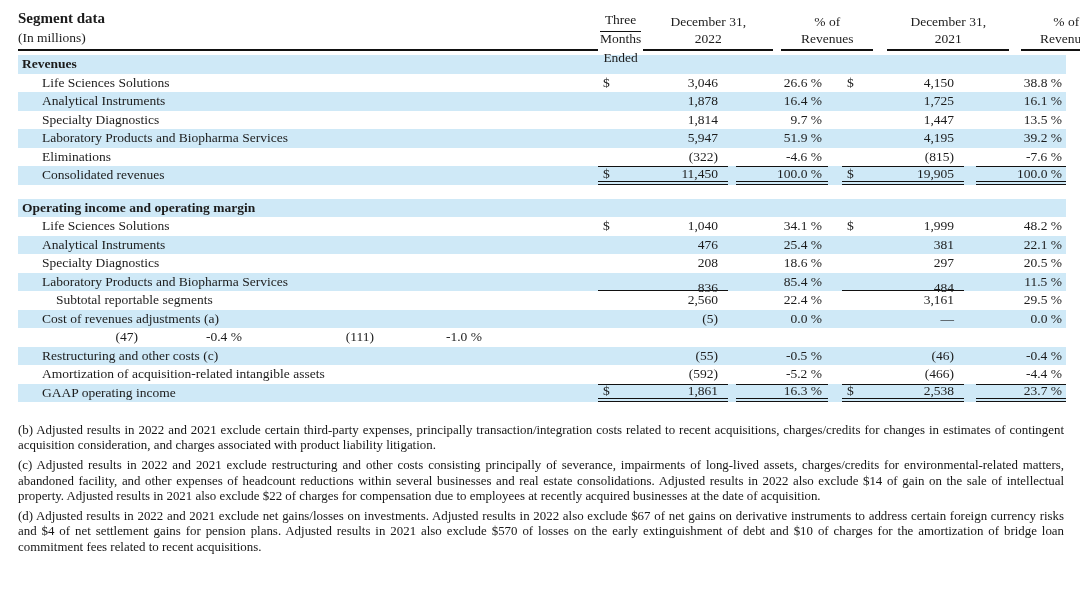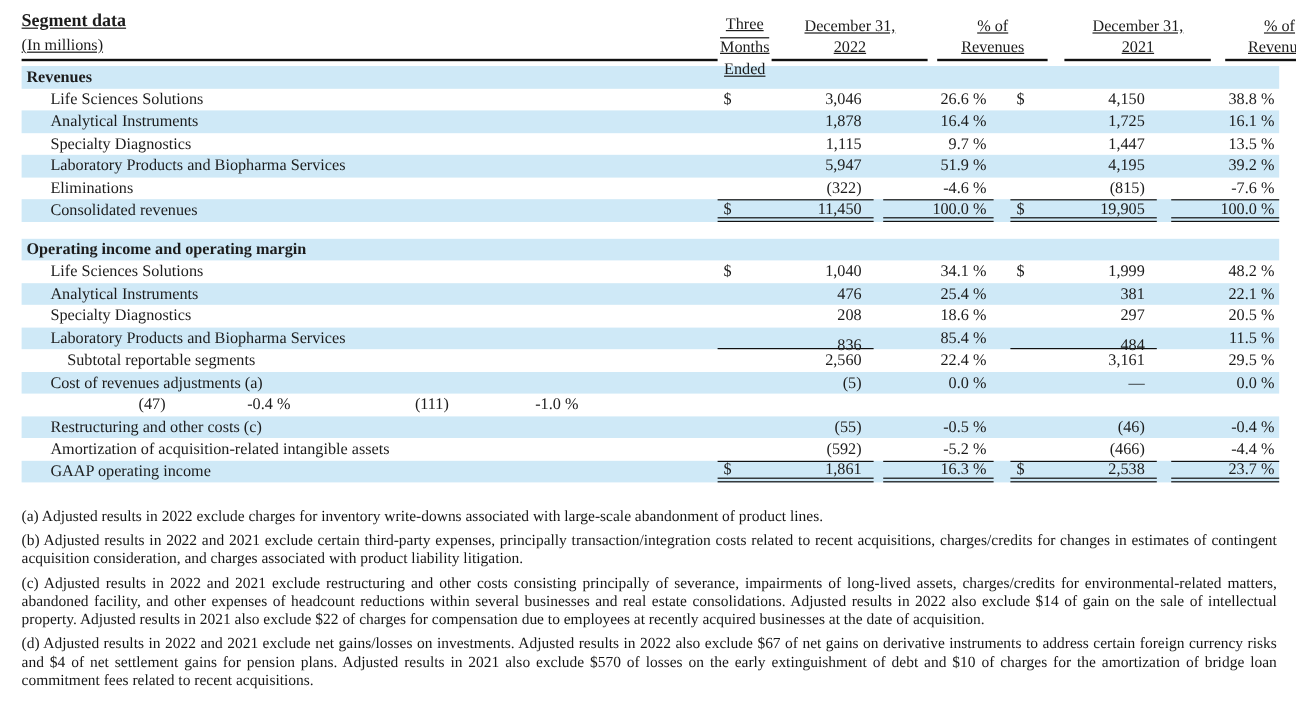--- a/index.html
+++ b/index.html
@@ -5,21 +5,21 @@
   html,body{margin:0;padding:0;background:#ffffff;}
   body{
     width:1080px;height:592px;overflow:hidden;
     font-family:"Liberation Serif","DejaVu Serif",serif;
     color:#1c1c1c;
     -webkit-font-smoothing:antialiased;
   }
   .page{padding:10px 14px 0 18px;}
 
   
-  .hdrband{display:flex;align-items:stretch;text-decoration:underline;}
+  .hdrband{display:flex;align-items:stretch;}
   .leftcol{
     flex:1 1 auto;display:flex;flex-direction:column;justify-content:space-between;
     border-bottom:2.5px solid #111;padding-bottom:3px;
   }
   .title{font-weight:bold;font-size:15px;}
   .units{font-size:13.5px;}
   .rightcols{width:468px;flex:0 0 468px;display:flex;flex-direction:row;}
   .period{
     text-align:center;font-size:13.5px;height:21px;line-height:19px;
     border-bottom:1.5px solid #111;margin:0 2px;
@@ -160,21 +160,21 @@
         <div class="sp3"></div>
         <div class="c cp2">
           <div class="d"></div>
           <div class="v">16.1 %</div>
         </div>
       </div>
       <div class="row">
         <div class="lbl ind1">Specialty Diagnostics</div>
         <div class="c cv1">
           <div class="d"></div>
-          <div class="v">1,115</div>
+          <div class="v">1,814</div>
         </div>
         <div class="sp1"></div>
         <div class="c cp1">
           <div class="d"></div>
           <div class="v">9.7 %</div>
         </div>
         <div class="sp2"></div>
         <div class="c cv2">
           <div class="d"></div>
           <div class="v">1,447</div>
@@ -489,20 +489,19 @@
         </div>
         <div class="sp3"></div>
         <div class="c cp2 tl dbl">
           <div class="d"></div>
           <div class="v">23.7 %</div>
         </div>
       </div>
     </div>
 
   <div class="notes">
-    <p class="note">(a) Adjusted results in 2022 exclude charges for inventory write-downs associated with large-scale abandonment of product lines.</p>
     <p class="note">(b) Adjusted results in 2022 and 2021 exclude certain third-party expenses, principally transaction/integration costs related to recent acquisitions, charges/credits for changes in estimates of contingent acquisition consideration, and charges associated with product liability litigation.</p>
     <p class="note">(c) Adjusted results in 2022 and 2021 exclude restructuring and other costs consisting principally of severance, impairments of long-lived assets, charges/credits for environmental-related matters, abandoned facility, and other expenses of headcount reductions within several businesses and real estate consolidations. Adjusted results in 2022 also exclude $14 of gain on the sale of intellectual property. Adjusted results in 2021 also exclude $22 of charges for compensation due to employees at recently acquired businesses at the date of acquisition.</p>
     <p class="note">(d) Adjusted results in 2022 and 2021 exclude net gains/losses on investments. Adjusted results in 2022 also exclude $67 of net gains on derivative instruments to address certain foreign currency risks and $4 of net settlement gains for pension plans. Adjusted results in 2021 also exclude $570 of losses on the early extinguishment of debt and $10 of charges for the amortization of bridge loan commitment fees related to recent acquisitions.</p>
 
   </div>
 
 </div>
 
 </body></html>

